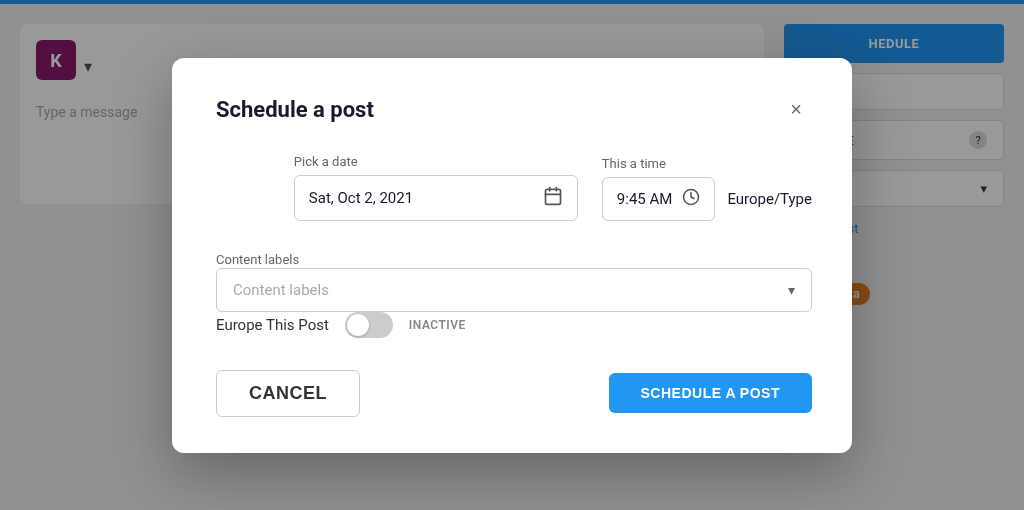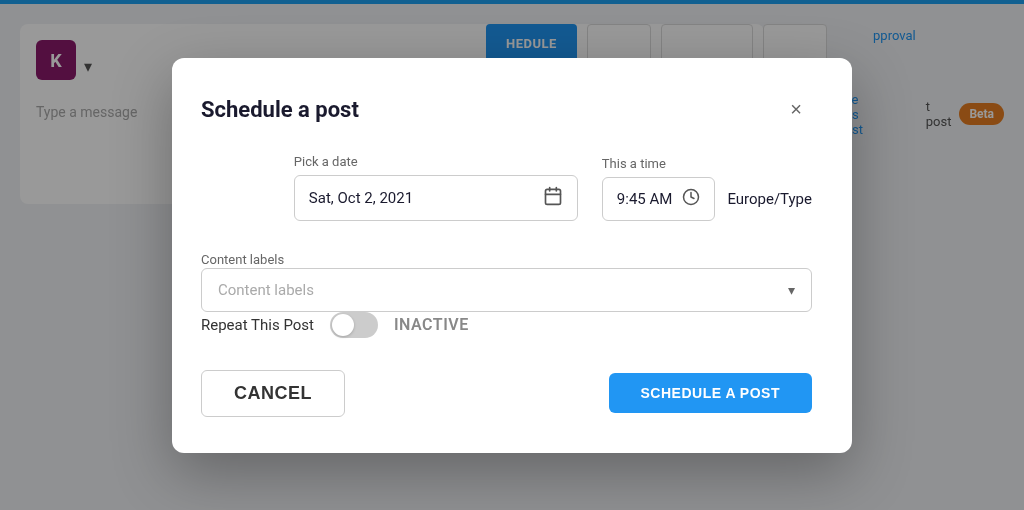--- a/index.html
+++ b/index.html
@@ -73,23 +73,22 @@
     }
 
     .bg-type-message {
       color: #aaa;
       font-size: 14px;
     }
 
     .bg-right {
       width: 220px;
       display: flex;
-      flex-direction: row;
+      flex-direction: column;
       gap: 10px;
-      justify-content: flex-end;
     }
 
     .bg-btn-schedule {
       background: #2196f3;
       color: white;
       border: none;
       border-radius: 4px;
       padding: 12px 20px;
       font-weight: bold;
       font-size: 13px;
@@ -135,21 +134,21 @@
       align-items: center;
       justify-content: center;
       z-index: 10;
     }
 
     
     .modal {
       background: white;
       border-radius: 12px;
       width: 680px;
-      padding: 36px 40px 36px 29px;
+      padding: 36px 40px 36px 44px;
       position: relative;
       box-shadow: 0 20px 60px rgba(0,0,0,0.3);
     }
 
     .modal-header {
       display: flex;
       align-items: center;
       justify-content: space-between;
       margin-bottom: 28px;
     }
@@ -311,21 +310,21 @@
       background: white;
       border-radius: 50%;
       position: absolute;
       top: 2px;
       left: 2px;
       box-shadow: 0 1px 3px rgba(0,0,0,0.2);
       transition: left 0.2s;
     }
 
     .toggle-inactive-label {
-      font-size: 16px;
+      font-size: 12px;
       color: #888;
       letter-spacing: 0.5px;
       font-weight: 600;
       text-transform: uppercase;
     }
 
     
     .modal-footer {
       display: flex;
       align-items: center;
@@ -451,21 +450,21 @@
 
     <div class="content-labels-section">
       <label class="content-labels-label">Content labels</label>
       <div class="content-labels-select">
         <span>Content labels</span>
         <span class="chevron-icon">▾</span>
       </div>
     </div>
 
     <div class="repeat-row">
-      <span class="repeat-label">Repeat This Post</span>
+      <span class="repeat-label">Europe This Post</span>
       <button class="toggle">
         <div class="toggle-thumb"></div>
       </button>
       <span class="toggle-inactive-label">INACTIVE</span>
     </div>
 
     <div class="modal-footer">
       <button class="cancel-btn">
         <span>CANCEL</span>
       </button>

